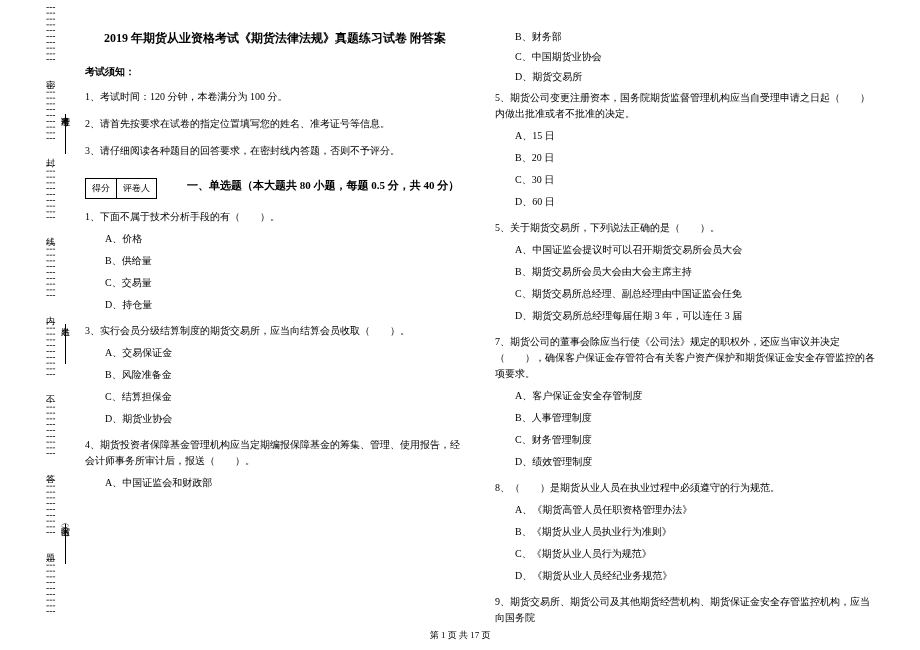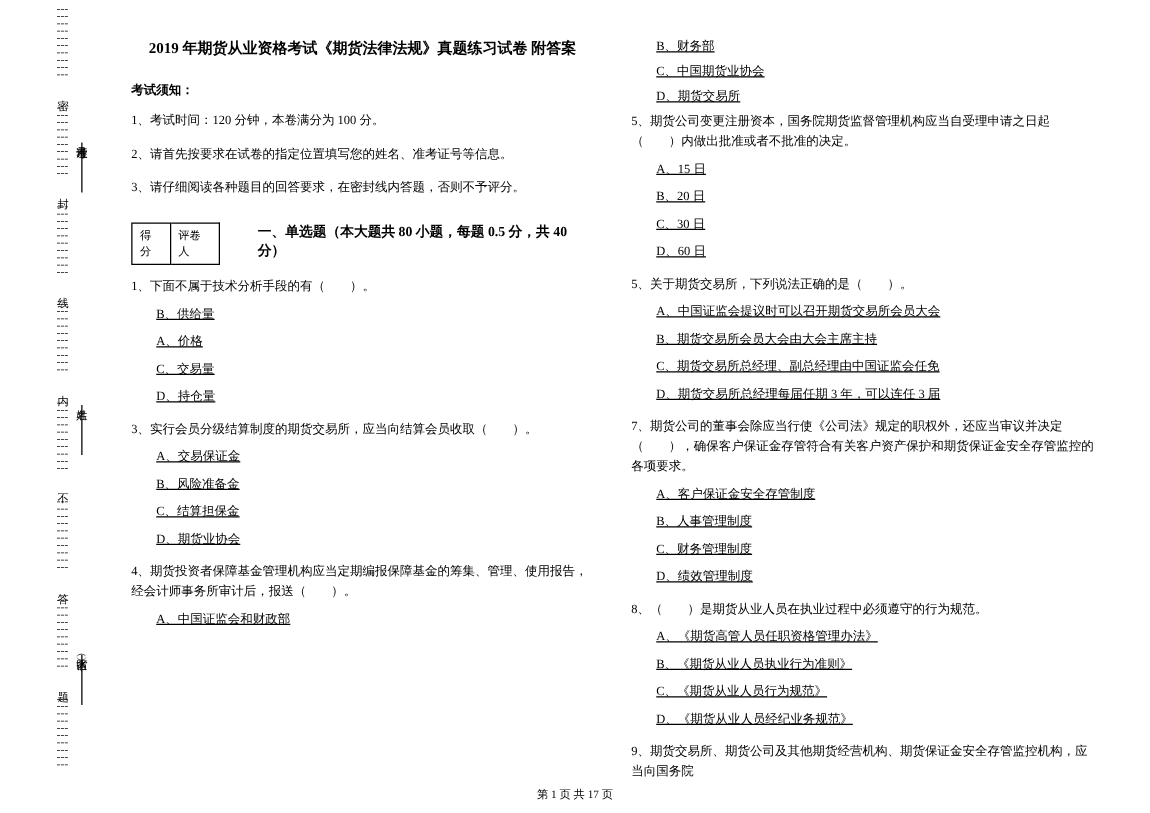--- a/index.html
+++ b/index.html
@@ -14,21 +14,20 @@
       font-family: "SimSun", "宋体", serif;
       font-size: 10px;
       color: #000;
       position: relative;
       overflow: hidden;
     }
     .page {
       display: flex;
       height: 620px;
       padding: 20px 30px 0 70px;
-      margin-left: 20px;
     }
     .binding-edge {
       position: absolute;
       left: 35px;
       top: 0;
       width: 30px;
       height: 620px;
       display: flex;
       flex-direction: column;
       align-items: center;
@@ -112,21 +111,20 @@
       line-height: 1.6;
     }
     .q-stem {
       margin-bottom: 6px;
     }
     .options {
       padding-left: 20px;
     }
     .option {
       margin-bottom: 6px;
-      text-decoration: underline;
     }
     .footer {
       position: absolute;
       bottom: 8px;
       width: 100%;
       text-align: center;
       font-size: 9px;
     }
   </style>
 </head>
@@ -177,22 +175,22 @@
       <div class="score-box">
         <div class="score-cell">得分</div>
         <div class="score-cell">评卷人</div>
       </div>
       <div class="section-header" style="margin-left:30px;">一、单选题（本大题共 80 小题，每题 0.5 分，共 40 分）</div>
     </div>
 
     <div class="question">
       <div class="q-stem">1、下面不属于技术分析手段的有（　　）。</div>
       <div class="options">
+        <div class="option">A、价格</div>
         <div class="option">B、供给量</div>
-        <div class="option">A、价格</div>
         <div class="option">C、交易量</div>
         <div class="option">D、持仓量</div>
       </div>
     </div>
 
 
     <div class="question">
       <div class="q-stem">3、实行会员分级结算制度的期货交易所，应当向结算会员收取（　　）。</div>
       <div class="options">
         <div class="option">A、交易保证金</div>

